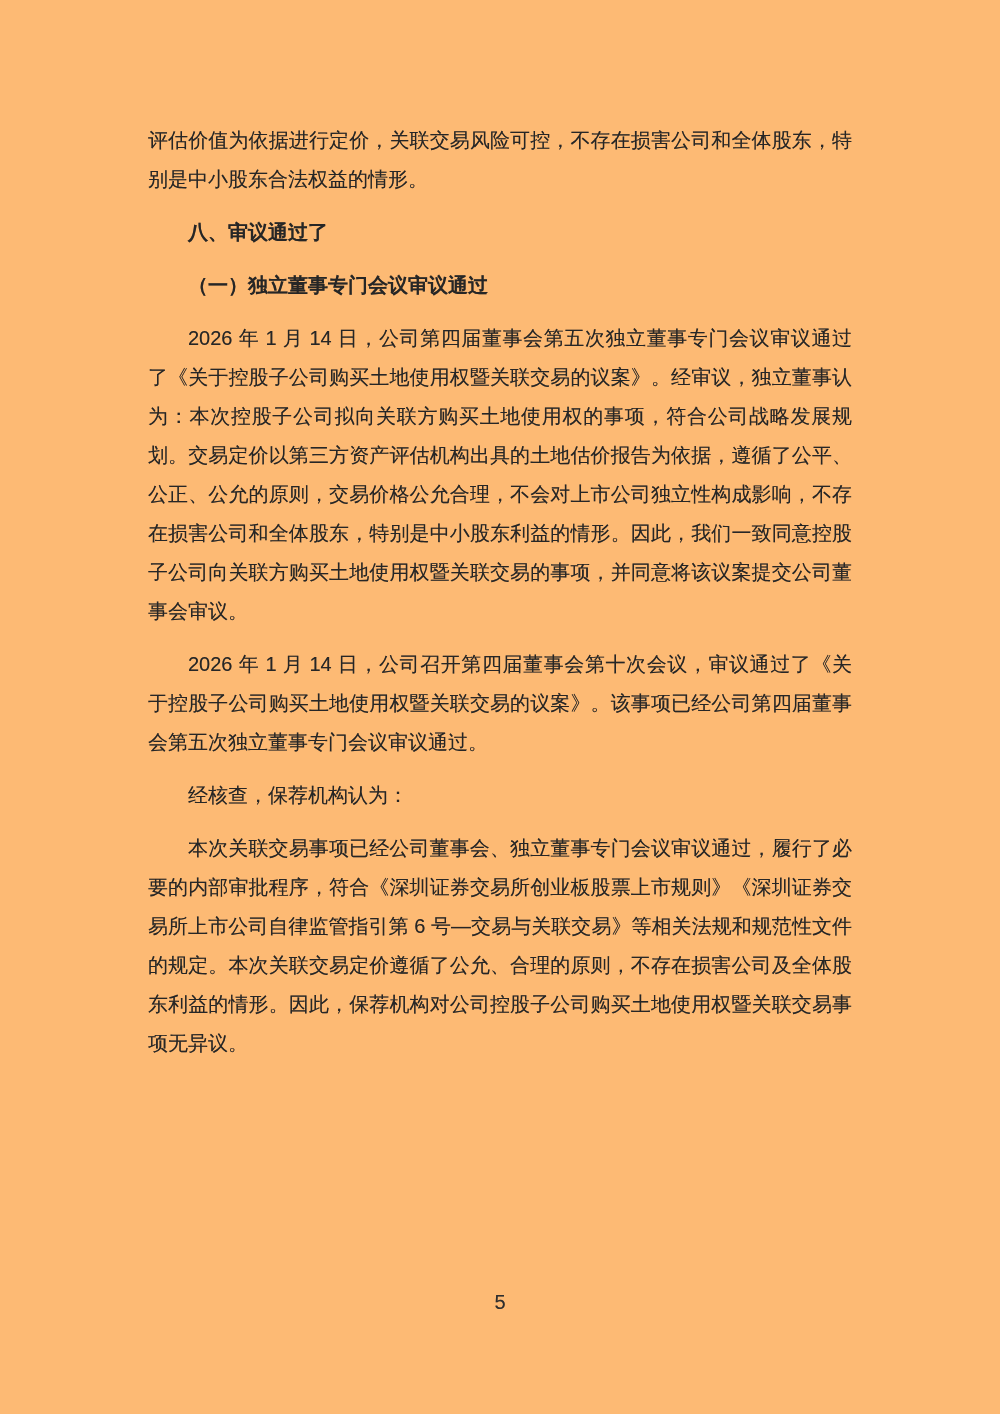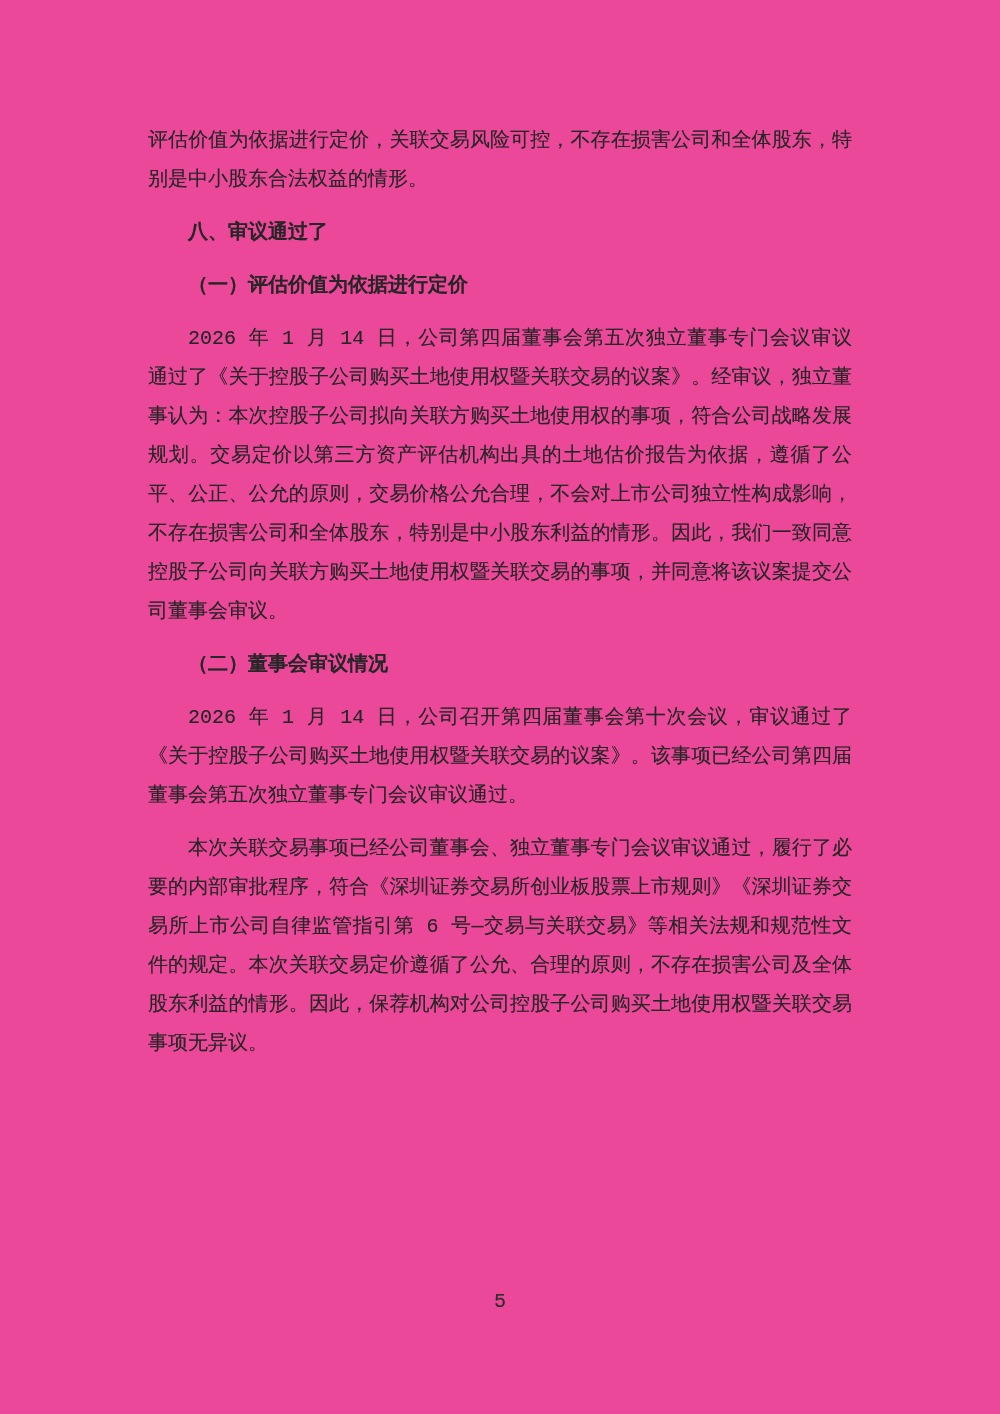--- a/index.html
+++ b/index.html
@@ -8,23 +8,23 @@
   }
   body {
     width: 1000px;
     height: 1414px;
     background: #ffffff;
   }
   .page {
     position: relative;
     width: 1000px;
     height: 1414px;
-    background: #ec4899;
+    background: #fdba74;
     overflow: hidden;
-    font-family: Liberation Mono, monospace;
+    font-family: Liberation Sans, sans-serif;
     color: #262626;
   }
   .content {
     position: absolute;
     left: 148px;
     top: 121px;
     width: 704px;
   }
   .content p {
     margin: 0 0 14px 0;
@@ -56,20 +56,20 @@
     text-shadow: 0 0 0.6px rgba(40,40,40,0.4);
   }
 </style>
 </head>
 <body>
 
 <div class="page">
   <div class="content">
     <p class="para">评估价值为依据进行定价，关联交易风险可控，不存在损害公司和全体股东，特别是中小股东合法权益的情形。</p>
     <p class="heading">八、审议通过了</p>
-    <p class="heading">（一）评估价值为依据进行定价</p>
+    <p class="heading">（一）独立董事专门会议审议通过</p>
     <p class="para indent">2026 年 1 月 14 日，公司第四届董事会第五次独立董事专门会议审议通过了《关于控股子公司购买土地使用权暨关联交易的议案》。经审议，独立董事认为：本次控股子公司拟向关联方购买土地使用权的事项，符合公司战略发展规划。交易定价以第三方资产评估机构出具的土地估价报告为依据，遵循了公平、公正、公允的原则，交易价格公允合理，不会对上市公司独立性构成影响，不存在损害公司和全体股东，特别是中小股东利益的情形。因此，我们一致同意控股子公司向关联方购买土地使用权暨关联交易的事项，并同意将该议案提交公司董事会审议。</p>
-    <p class="heading">（二）董事会审议情况</p>
     <p class="para indent">2026 年 1 月 14 日，公司召开第四届董事会第十次会议，审议通过了《关于控股子公司购买土地使用权暨关联交易的议案》。该事项已经公司第四届董事会第五次独立董事专门会议审议通过。</p>
+    <p class="para indent">经核查，保荐机构认为：</p>
     <p class="para indent">本次关联交易事项已经公司董事会、独立董事专门会议审议通过，履行了必要的内部审批程序，符合《深圳证券交易所创业板股票上市规则》《深圳证券交易所上市公司自律监管指引第 6 号—交易与关联交易》等相关法规和规范性文件的规定。本次关联交易定价遵循了公允、合理的原则，不存在损害公司及全体股东利益的情形。因此，保荐机构对公司控股子公司购买土地使用权暨关联交易事项无异议。</p>
   </div>
   <div class="page-number">5</div>
 </div>
 
 </body></html>

